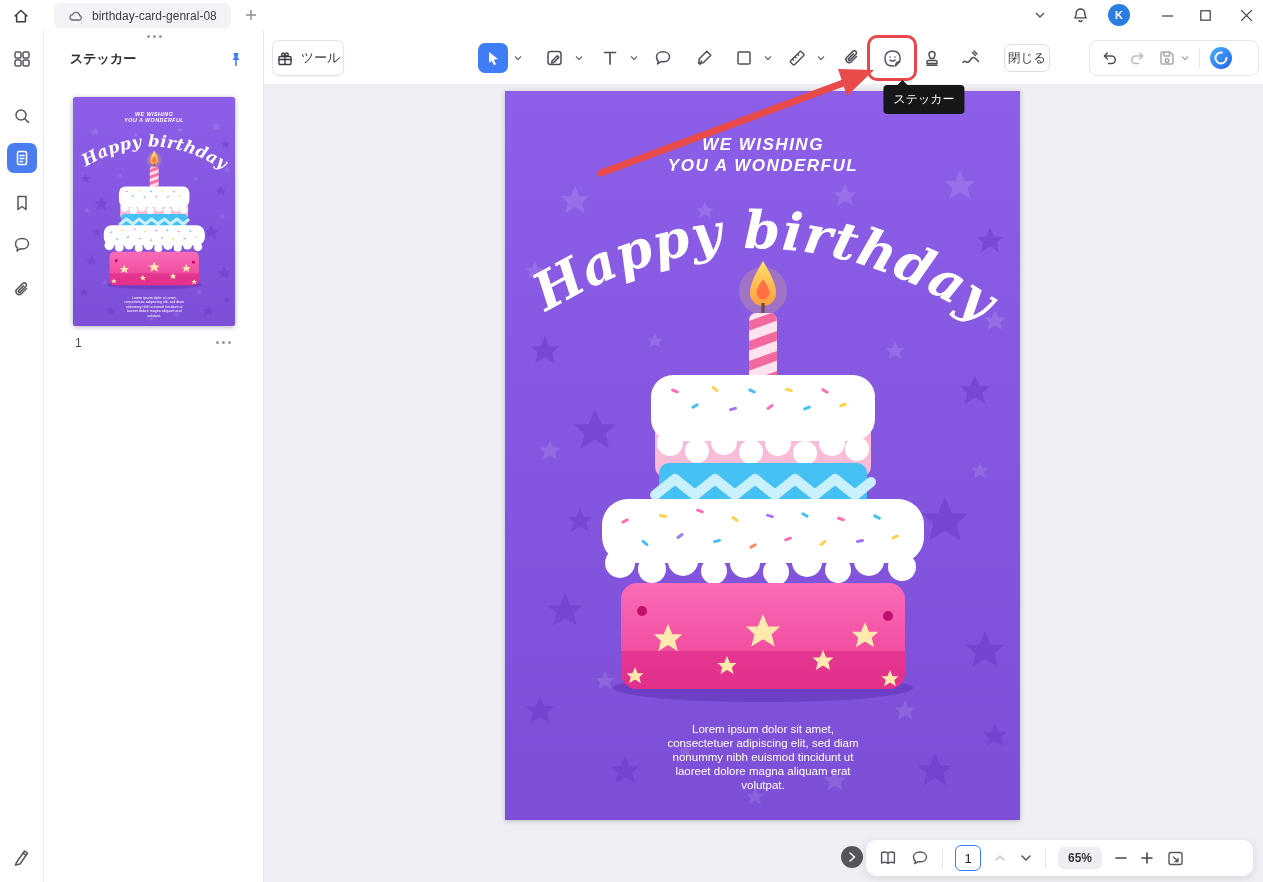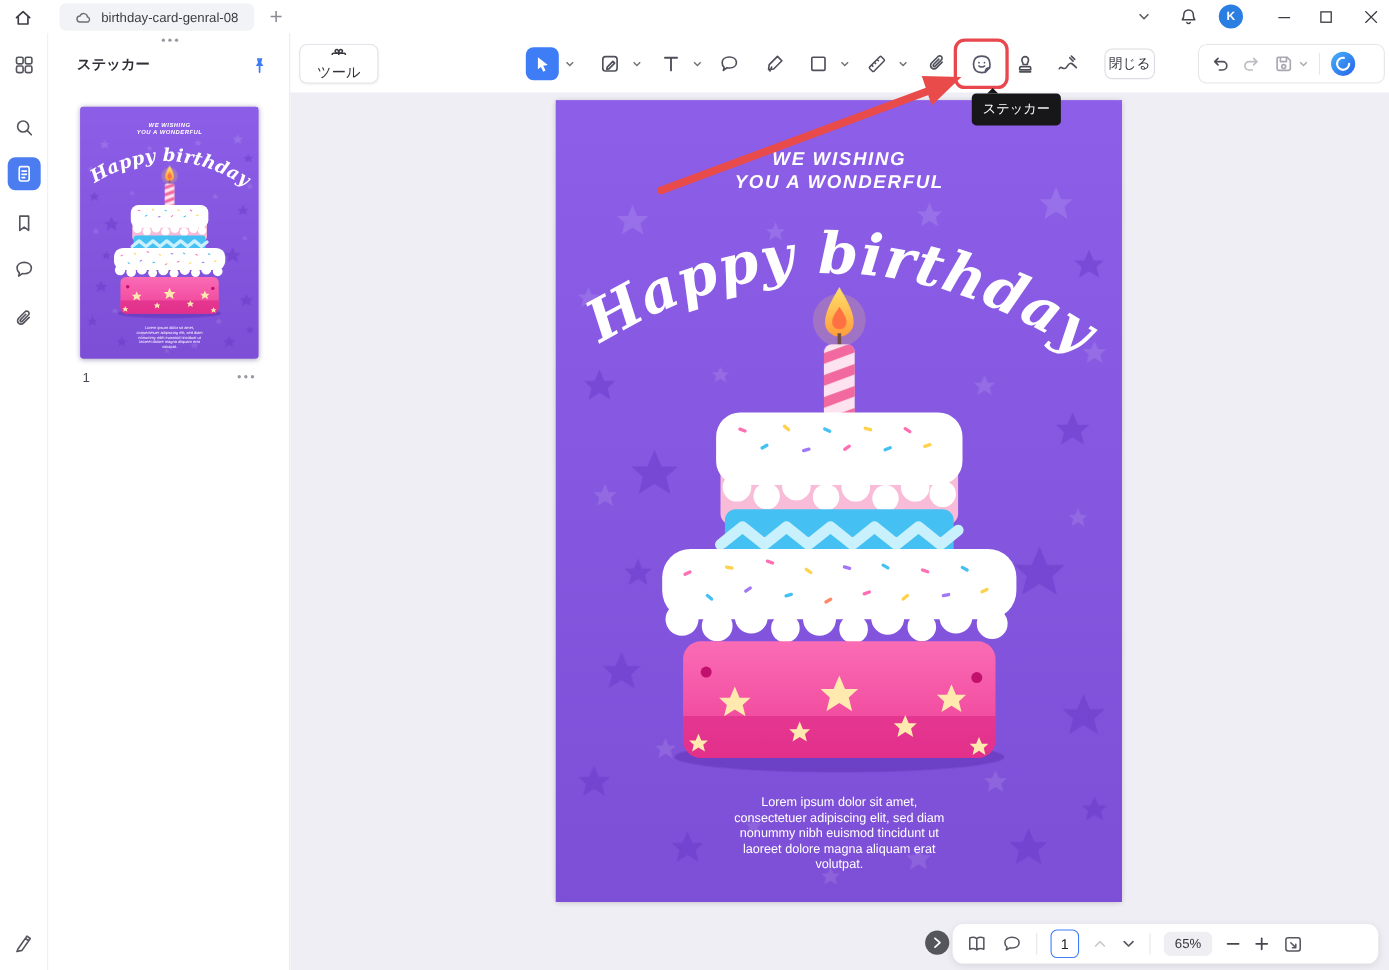--- a/index.html
+++ b/index.html
@@ -31,21 +31,21 @@
   .thumb-clone { position:absolute !important; left:0 !important; top:0 !important;
                  transform:scale(0.3146); transform-origin:0 0; box-shadow:none !important; }
   .thumb-pageno { position:absolute; left:31px; top:306px; font-size:12px; color:#4a4a52; }
 
   
   .main { position:absolute; left:264px; top:30px; width:999px; height:852px; background:#fff; }
   .toolbtn { position:absolute; top:10px; height:36px; display:flex; align-items:center;
              justify-content:center; border-radius:7px; background:transparent; }
   .chev { width:14px; }
   .tools-button { left:8px; width:72px; gap:7px; border:1px solid #e3e3e9; background:#fff;
-                  box-shadow:0 1px 2px rgba(0,0,0,.05); font-size:13px; color:#33333b;flex-direction:column; }
+                  box-shadow:0 1px 2px rgba(0,0,0,.05); font-size:13px; color:#33333b; }
   .cursor-chip { width:30px; height:30px; background:#3f7df6; border-radius:7px;
                  display:flex; align-items:center; justify-content:center; }
   .close-button { left:740px; top:14px; width:46px; height:28px; border:1px solid #dcdce2;
                   border-radius:7px; font-size:12.5px; color:#3a3a42; background:#fff;text-align:right; }
   .right-group { position:absolute; left:825px; top:10px; width:170px; height:36px;
                  border:1px solid #e6e6ea; border-radius:8px; background:#fff;
                  display:flex; align-items:center; gap:9px; padding:0 9px; }
   .vsep { width:1px; height:20px; background:#e6e6ea; }
 
   .ring { position:absolute; inset:-5px; border:3px solid #e8474d; border-radius:10px; pointer-events:none; }
@@ -67,21 +67,21 @@
 
   
   .nav-circle { position:absolute; left:577px; top:762px; width:22px; height:22px; border-radius:50%;
                 background:#55555c; display:flex; align-items:center; justify-content:center; }
   .statusbar { position:absolute; left:602px; top:756px; width:387px; height:36px; background:#fff;
                border-radius:10px; box-shadow:0 2px 8px rgba(0,0,0,.10);
                display:flex; align-items:center; gap:12px; padding:0 12px; }
   .page-input { width:26px; height:26px; border:1.5px solid #3f7df6; border-radius:6px;
                 text-align:center; font-size:13px; color:#222; outline:none;
                 font-family:"Liberation Sans",sans-serif; }
-  .zoom-pill { background:#efeff3; border-radius:6px; padding:4px 10px; font-size:12px; color:#33333b; }
+  .zoom-pill { background:#efeff3; border-radius:6px; padding:4px 10px; font-size:12px; color:#33333b;font-weight:bold; }
 
   .overlay { position:absolute; left:0; top:0; z-index:40; pointer-events:none; }
   .dots3 { display:flex; gap:3px; }
   .dots3 i { width:3px; height:3px; border-radius:50%; background:#97979f; }
 </style>
 </head>
 <body>
 
 <div class="titlebar" data-interactable="false">
   <div class="tb-abs" style="left:8px; top:3px; width:26px; height:25px;" data-interactable="true">

